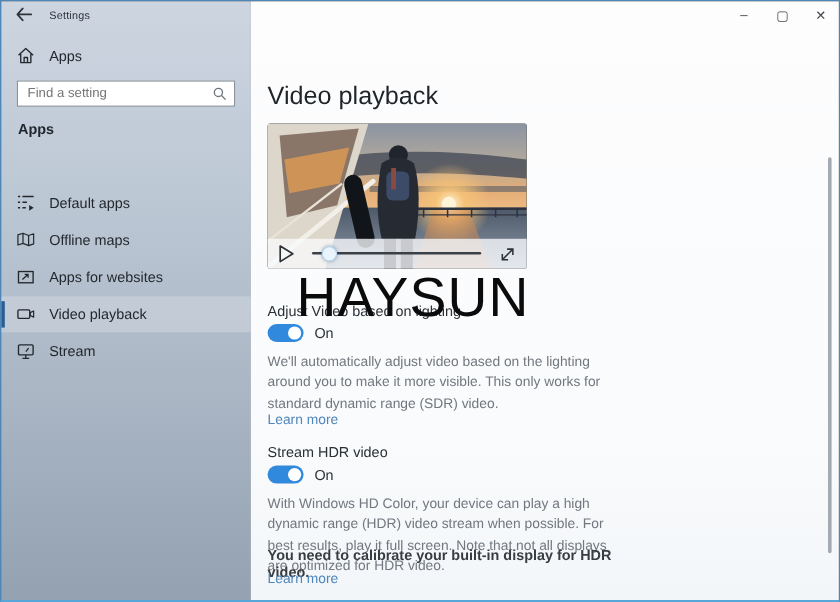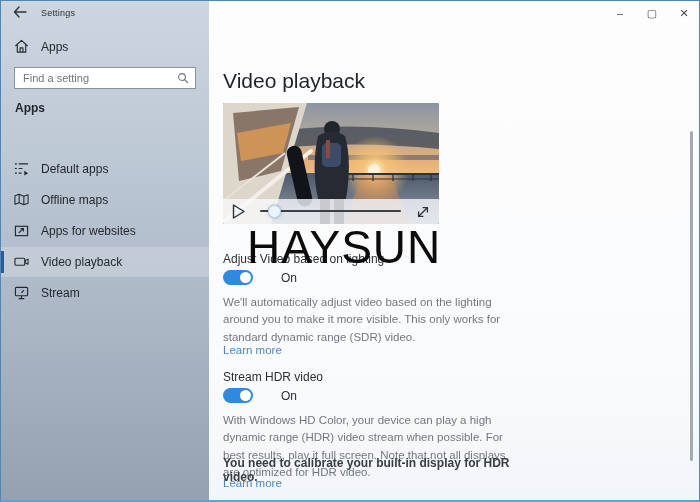--- a/index.html
+++ b/index.html
@@ -66,21 +66,21 @@
     background:#eaf4fc; border:1px solid #b9d3e8; box-shadow:0 0 3px rgba(40,70,110,0.45);
   }
   .fs-btn { margin-right:8px; cursor:pointer; display:flex; }
   
   .watermark {
     position:absolute; left:38px; top:223px; font-size:46px; letter-spacing:1px;
     color:#0b0b0b; z-index:5; pointer-events:none; line-height:1;
   }
   
   .set-label { position:absolute; left:14px; font-size:12px; color:#2b3036; }
-  .toggle-row { position:absolute; left:14px; display:flex; align-items:center; gap:28px; }
+  .toggle-row { position:absolute; left:14px; display:flex; align-items:center; gap:9px; }
   .toggle {
     width:30px; height:15px; border-radius:8px; background:#3189dd; position:relative; cursor:pointer;
   }
   .toggle .knob {
     position:absolute; right:2px; top:2px; width:11px; height:11px; border-radius:50%; background:#fff;
   }
   .toggle-state { font-size:12px; color:#2b3036; }
   .desc { position:absolute; left:14px; width:292px; font-size:11.5px; line-height:1.5; color:#72787f; }
   .note { position:absolute; left:14px; width:300px; font-size:12px; font-weight:bold; color:#383d43; }
   .link { position:absolute; left:14px; font-size:11.5px; color:#4e86bb; cursor:pointer; text-decoration:none; }

